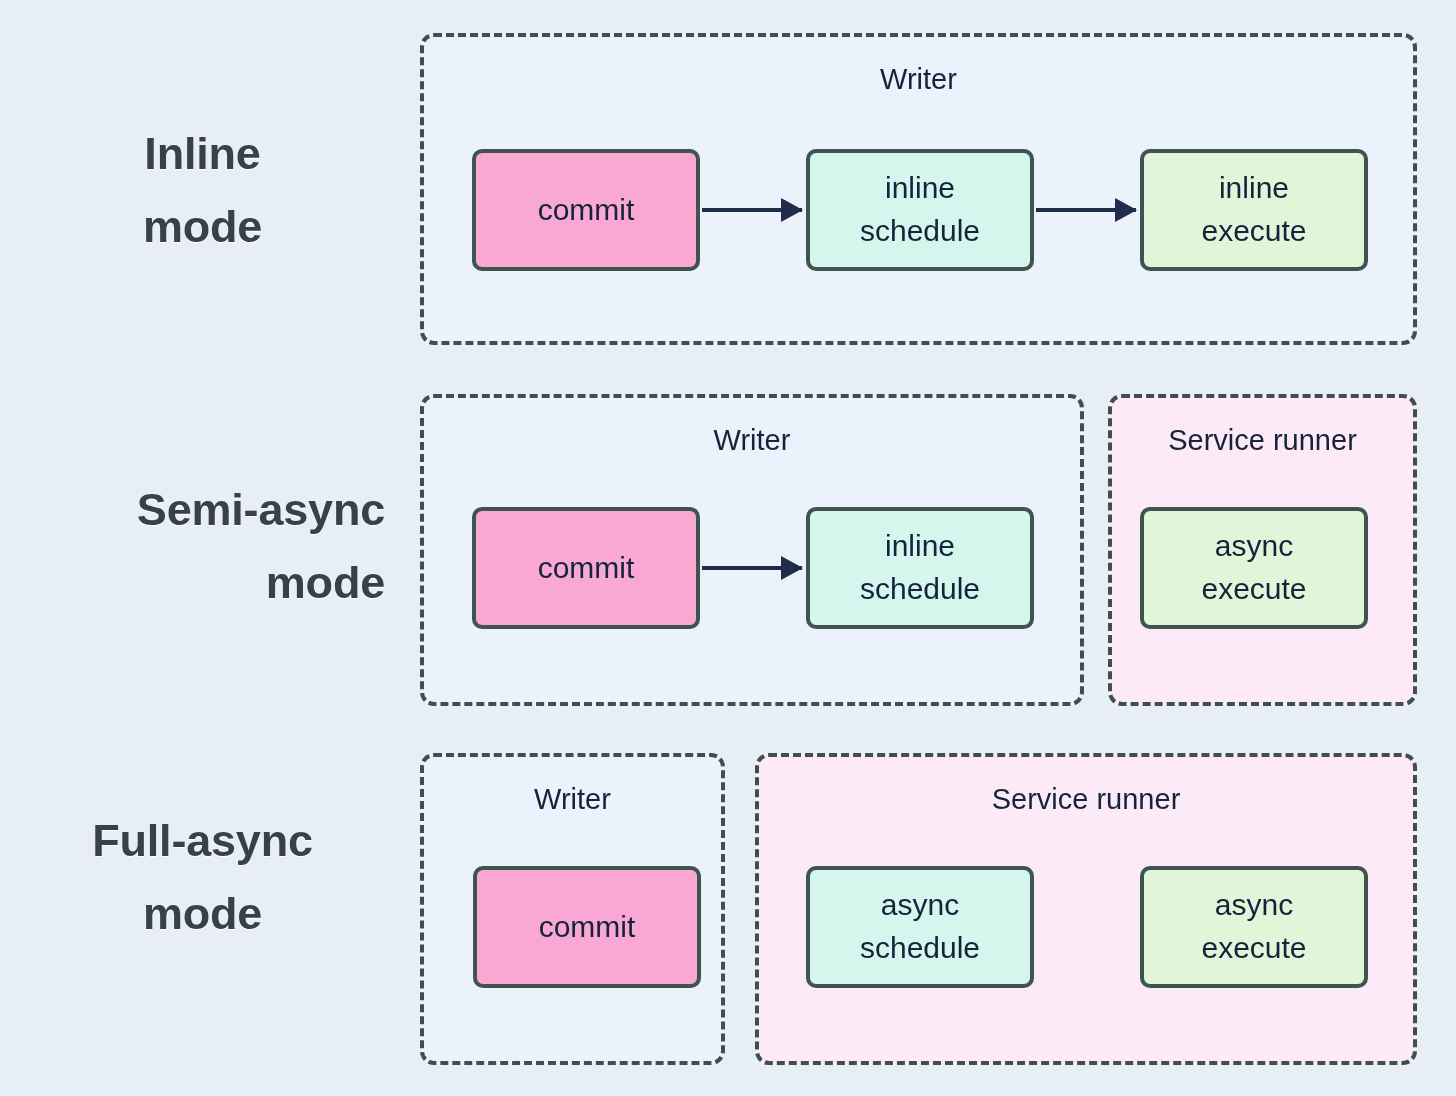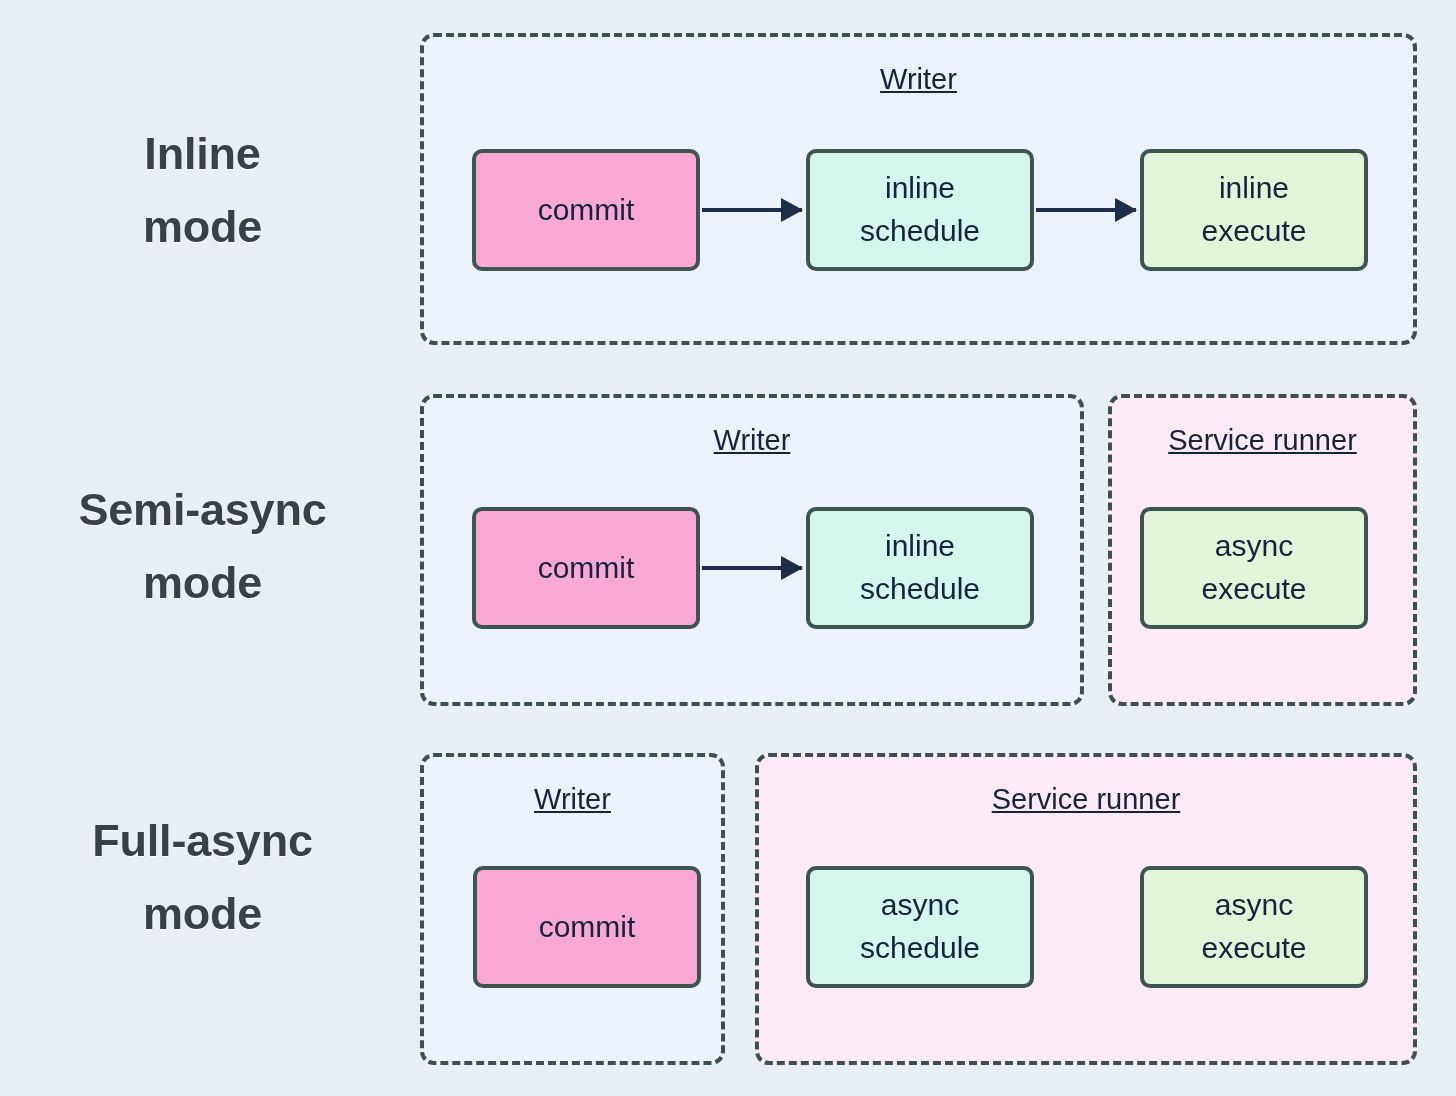--- a/index.html
+++ b/index.html
@@ -49,21 +49,20 @@
   }
   .group-title {
     position: absolute;
     left: 0;
     right: 0;
     text-align: center;
     font-size: 29px;
     color: #16233c;
     line-height: 1;
     white-space: nowrap;
-    text-decoration: underline;
   }
 
   
   .node {
     position: absolute;
     box-sizing: border-box;
     border: 4px solid #3d5451;
     border-radius: 10px;
     display: flex;
     align-items: center;
@@ -114,21 +113,21 @@
   <div class="arrow" style="left:702px; top:208px; width:100px;"></div>
 
   <div class="node teal" style="left:806px; top:149px; width:228px; height:122px;">inline
 schedule</div>
 
   <div class="arrow" style="left:1036px; top:208px; width:100px;"></div>
 
   <div class="node green" style="left:1140px; top:149px; width:228px; height:122px;">inline
 execute</div>
 
-  <div class="row-label" style="left:20px; top:474px; width:365px;">Semi-async
+  <div class="row-label" style="left:20px; top:474px; width:365px;text-align:right;">Semi-async
 mode</div>
 
   <div class="group writer" style="left:420px; top:394px; width:664px; height:312px;">
     <div class="group-title" style="top:28px;">Writer</div>
   </div>
 
   <div class="group service" style="left:1108px; top:394px; width:309px; height:312px;">
     <div class="group-title" style="top:28px;">Service runner</div>
   </div>
 

